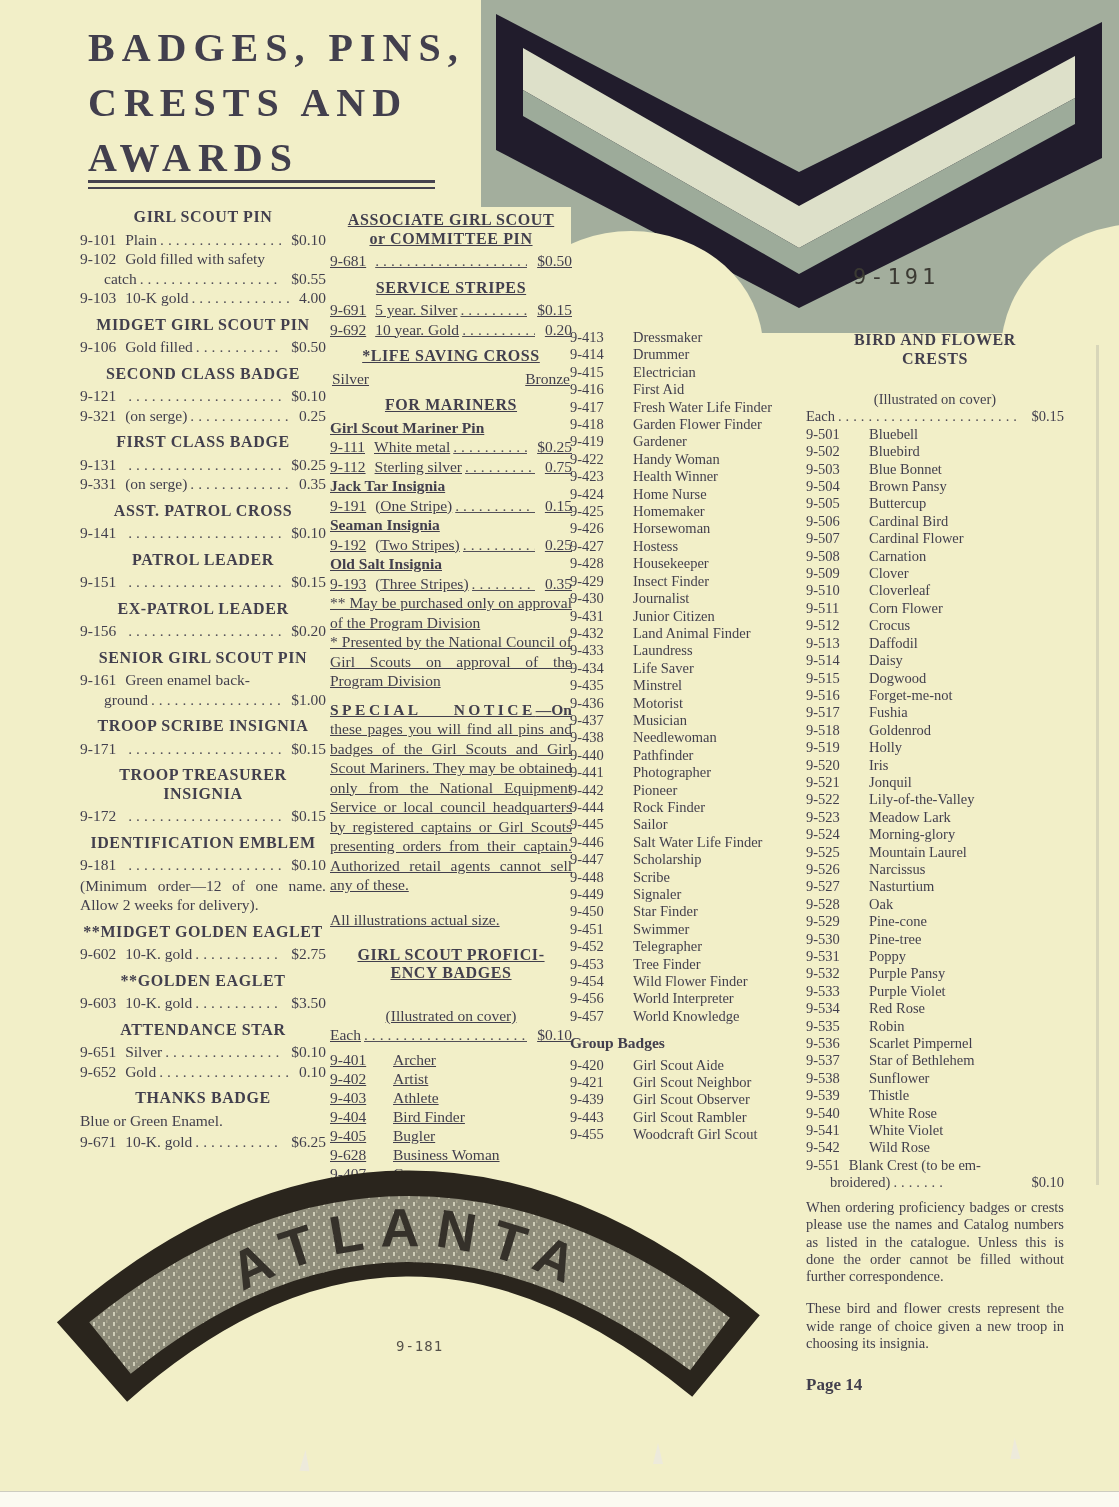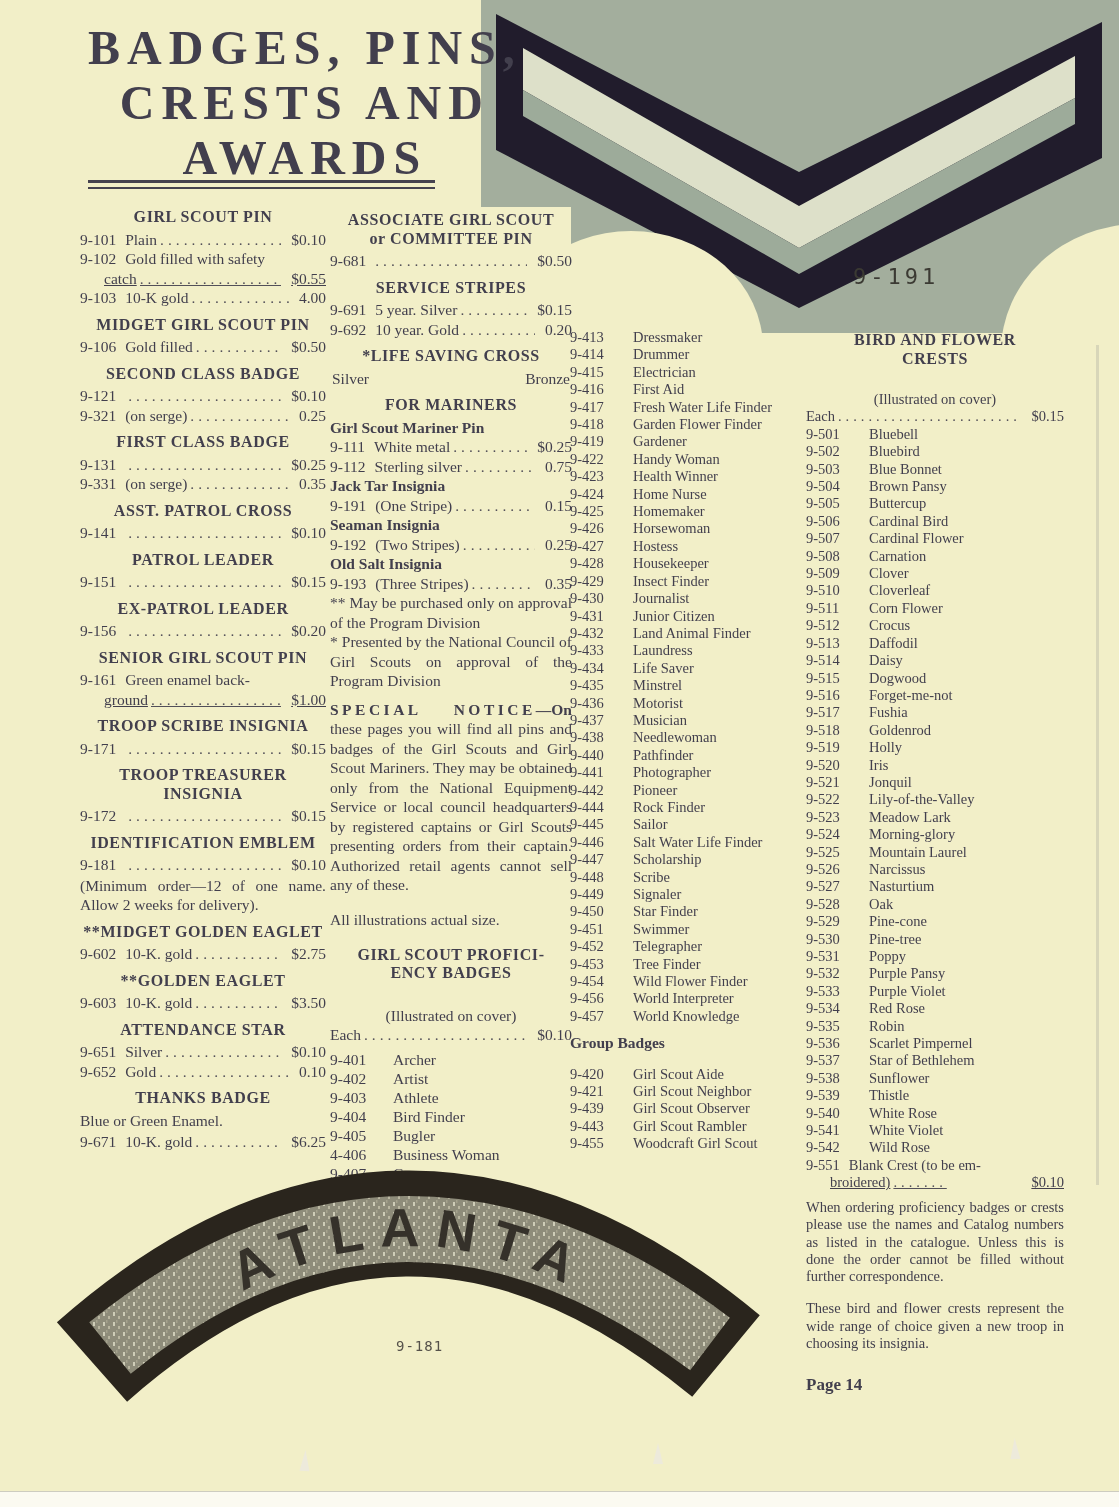--- a/index.html
+++ b/index.html
@@ -1,49 +1,49 @@
 <!DOCTYPE html>
 <html><head>
 <meta charset="utf-8">
 <style>
   html,body{margin:0;padding:0;background:#c9c7b6;}
   .page{position:relative;width:1119px;height:1507px;background:#f2efc8;overflow:hidden;
         font-family:"Liberation Serif","DejaVu Serif",serif;color:#423f4d;}
   
-  .title{position:absolute;left:88px;top:20px;font-size:48px;font-weight:bold;
-         letter-spacing:7px;line-height:55px;white-space:nowrap;text-align:center;}
+  .title{position:absolute;left:88px;top:20px;font-size:40px;font-weight:bold;
+         letter-spacing:7px;line-height:55px;white-space:nowrap;}
   .rule{position:absolute;left:88px;top:180px;width:347px;height:4px;
         border-top:3px solid #46434f;border-bottom:2px solid #46434f;}
   
   .col{position:absolute;font-size:15.5px;line-height:19.5px;}
   #col1{left:80px;top:200px;width:246px;}
-  #col2{left:330px;top:203px;width:242px;}
+  #col2{left:330px;top:203px;width:242px;text-decoration:underline;}
   #col3{left:570px;top:329px;width:238px;font-size:14.5px;line-height:17.4px;}
   #col4{left:806px;top:331px;width:258px;font-size:14.5px;line-height:17.4px;}
   .sh{font-weight:bold;text-align:center;font-size:16px;line-height:18.5px;
       margin:8px 0 3px;letter-spacing:0.6px;}
   .sh div{margin:0;}
   .prow{display:flex;align-items:baseline;}
-  .prow[data-cont="1"]{margin-left:15px;text-decoration:underline;}
+  .prow[data-cont="1"]{margin-left:15px;}
   .code{white-space:nowrap;margin-right:9px;}
   .desc{white-space:nowrap;margin-right:3px;}
   .dots{flex:1 1 0;min-width:0;overflow:hidden;white-space:nowrap;letter-spacing:4px;opacity:.9;}
   .price{white-space:nowrap;margin-left:10px;}
   .note{text-align:justify;margin:1px 0 2px;}
   .split{display:flex;justify-content:space-between;margin:0 2px;}
   .subh{font-weight:bold;}
   .fn{text-align:justify;}
   .notice{text-align:justify;margin-top:9px;}
   .notice-lead{font-weight:bold;letter-spacing:3.5px;}
   .notice-lead2{font-weight:bold;}
   .center{text-align:center;margin-top:23px;}
   .li{display:flex;}
   .li .code{width:55px;flex:none;margin-right:8px;}
   #col2 .li{line-height:19px;}
-  .group-h{font-weight:bold;font-size:15.5px;margin:9px 0 14px;}
+  .group-h{font-weight:bold;font-size:15.5px;margin:9px 0 5px;}
   .para{text-align:justify;margin-top:7px;}
   .pageno{font-size:17px;font-weight:bold;margin-top:24px;}
   
   .photo{position:absolute;left:481px;top:0;width:638px;height:333px;}
   .photo svg{display:block;}
   .photo-caption{position:absolute;left:372px;top:264px;
       font-family:"DejaVu Sans Mono",monospace;font-size:22px;letter-spacing:4px;color:#3b3a33;}
   
   .atlanta{position:absolute;left:22px;top:1150px;width:760px;height:275px;}
   .atl-caption{position:absolute;left:374px;top:188px;
@@ -369,21 +369,21 @@
       </div>
         <div class="li">
         <span class="code">9-404</span>
           <span class="nm">Bird Finder</span>
       </div>
         <div class="li">
         <span class="code">9-405</span>
           <span class="nm">Bugler</span>
       </div>
         <div class="li">
-        <span class="code">4-406</span>
+        <span class="code">9-628</span>
           <span class="nm">Business Woman</span>
       </div>
         <div class="li">
         <span class="code">9-407</span>
           <span class="nm">Canner</span>
       </div>
         <div class="li">
         <span class="code">9-408</span>
           <span class="nm">Child Nurse</span>
       </div>

